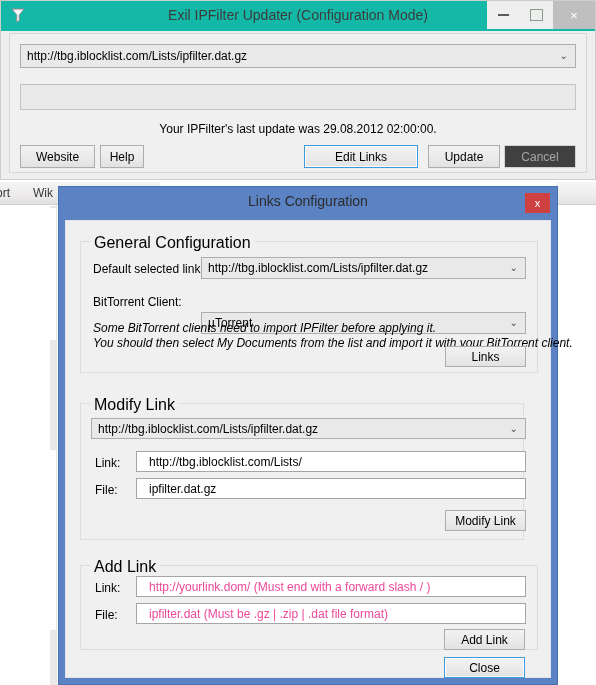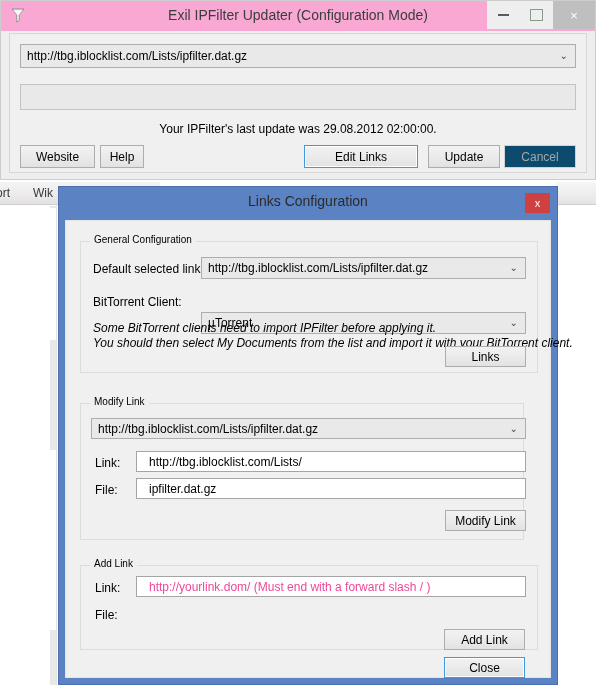--- a/index.html
+++ b/index.html
@@ -70,21 +70,21 @@
     position: absolute;
     left: 0; top: 0;
     width: 596px; height: 180px;
     background: #eeeeee;
     border: 1px solid #cdcdcd;
     box-sizing: border-box;
   }
   .titlebar {
     position: relative;
     height: 30px;
-    background: #f9a8d4;
+    background: #14b8a6;
   }
   .title-icon {
     position: absolute;
     left: 8px; top: 5px;
     width: 18px; height: 18px;
   }
   .title-text {
     position: absolute;
     left: 0; right: 0; top: 6px;
     text-align: center;
@@ -174,21 +174,21 @@
     white-space: nowrap;
   }
   .btn.bold { font-weight: normal; }
   .btn.focus {
     border: 1px solid #3c9ade;
     box-shadow: inset 0 0 0 1px #ffffff;
   }
   .btn.disabled {
     color: #a6a6a6;
     border: 1px solid #d2d2d2;
-    background: #0c4a6e;
+    background: #404040;
   }
 
   
   #dialog {
     position: absolute;
     left: 58px; top: 186px;
     width: 500px; height: 499px;
     background: #5b82c3;
     border: 1px solid #4a6fae;
     box-sizing: border-box;
@@ -224,21 +224,21 @@
     position: absolute;
     border: 1px solid #dcdcdc;
     box-sizing: border-box;
     background: transparent;
   }
   .groupbox > .gb-legend {
     position: absolute;
     left: 9px; top: -8px;
     background: #f0f0f0;
     padding: 0 4px;
-    font-size: 10px;
+    font-size: 16px;
     color: #000;
   }
 
   .fieldlabel {
     position: absolute;
     font-size: 12px;
     color: #000;
   }
 
   .textbox {
@@ -371,19 +371,22 @@
 
     <div class="groupbox" style="left:14px; top:344px; width:458px; height:85px;">
       <span class="gb-legend">Add Link</span>
 
       <span class="fieldlabel" style="left:14px; top:15px;">Link:</span>
       <div class="textbox placeholder" style="left:55px; top:10px; width:390px; height:21px;">
         <span>http://yourlink.dom/ (Must end with a forward slash / )</span>
       </div>
 
       <span class="fieldlabel" style="left:14px; top:42px;">File:</span>
+      <div class="textbox placeholder" style="left:55px; top:37px; width:390px; height:21px;">
+        <span>ipfilter.dat (Must be .gz | .zip | .dat file format)</span>
+      </div>
     </div>
 
     <div class="btn" style="position:absolute; left:378px; top:408px; width:81px; height:21px;">Add Link</div>
 
     <div class="btn focus" style="position:absolute; left:378px; top:436px; width:81px; height:21px;">Close</div>
   </div>
 </div>
 
 </body></html>

